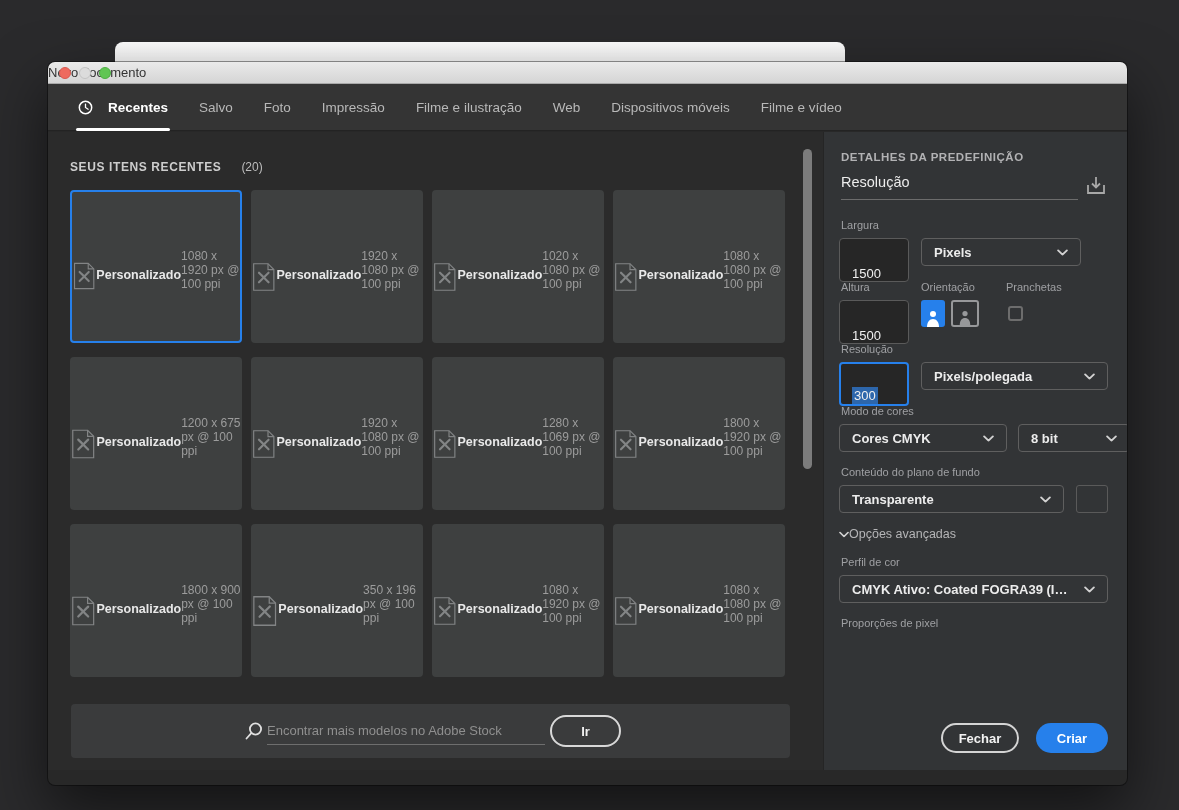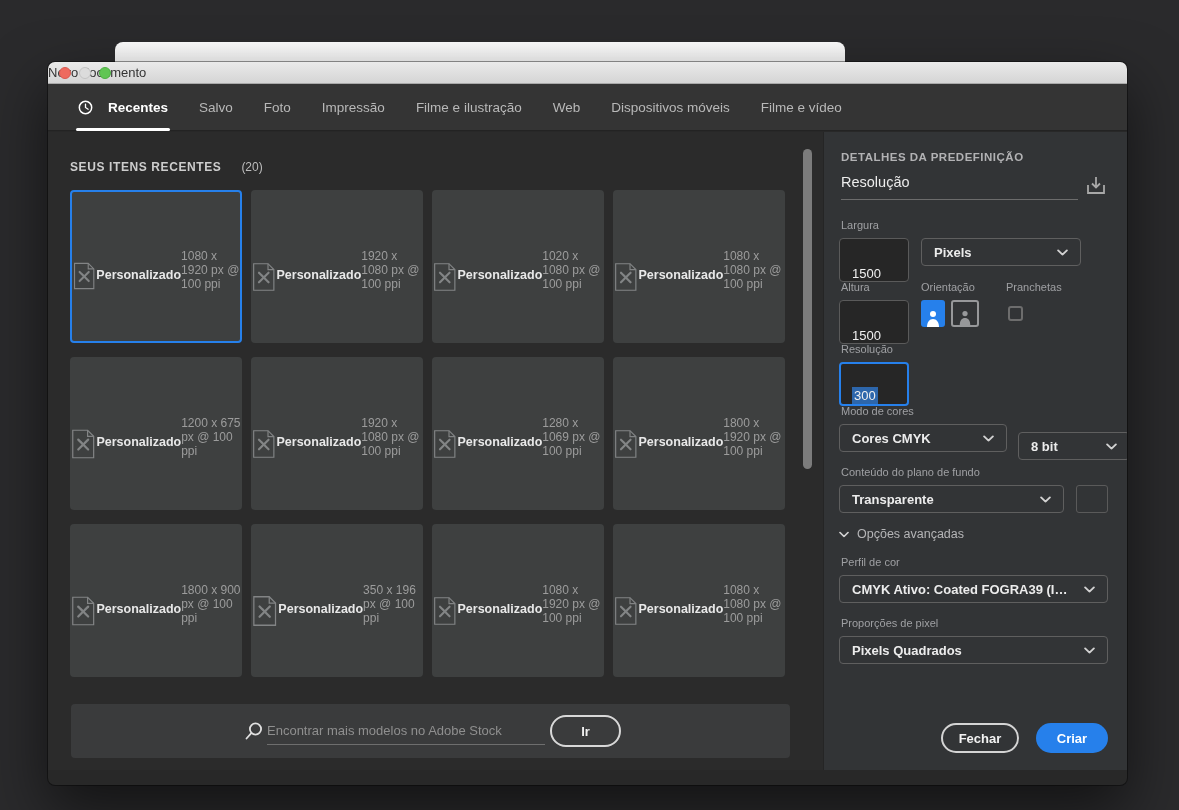--- a/index.html
+++ b/index.html
@@ -93,21 +93,21 @@
   .orient { position:absolute; display:flex; gap:6px; }
   .ori { width:24px; height:27px; border-radius:3px; display:flex; align-items:flex-end;
     justify-content:center; cursor:pointer; }
   .ori.portrait { background:#2680eb; }
   .ori.landscape { width:28px; height:27px; border:2px solid #97989a; }
   .checkbox { position:absolute; width:15px; height:15px; border:2px solid #6d6d6d;
     border-radius:3px; cursor:pointer; }
   .swatch { position:absolute; width:32px; height:28px; border:1px solid #5a5a5a;
     border-radius:3px; cursor:pointer; }
 
-  .adv { position:absolute; left:15px; top:395px; display:flex; align-items:center; gap:8px;
+  .adv { position:absolute; left:15px; top:395px; display:flex; align-items:center; 
     color:#b5b5b7; font-size:12.5px; cursor:pointer; }
 
   .btn { position:absolute; height:30px; border-radius:15px; font-size:13px; font-weight:bold;
     font-family:inherit; cursor:pointer; }
   .btn.close-b { left:117px; top:591px; width:78px; background:transparent;
     border:2px solid #d4d4d4; color:#f2f2f2; }
   .btn.create-b { left:212px; top:591px; width:72px; background:#2680eb;
     border:none; color:#ffffff; }
 </style>
 </head>
@@ -322,29 +322,35 @@
             <path d="M2 17 c0-5 2.5-8 6-8 s6 3 6 8 z" fill="#97989a"></path>
           </svg>
         </div>
       </div>
       <div class="checkbox" style="left:184px; top:174px"></div>
 
       <div class="flabel" style="left:17px; top:211px">Resolução</div>
       <div class="field focused" style="left:15px; top:230px; width:70px">
         <span class="sel-text">300</span>
       </div>
+      <div class="dd" style="left:97px; top:230px; width:187px">
+        <span class="lbl">Pixels/polegada</span>
+        <svg width="11" height="7" viewBox="0 0 10 6">
+            <use href="#chev"></use>
+          </svg>
+      </div>
 
       <div class="flabel" style="left:17px; top:273px">Modo de cores</div>
       <div class="dd" style="left:15px; top:292px; width:168px">
         <span class="lbl">Cores CMYK</span>
         <svg width="11" height="7" viewBox="0 0 10 6">
             <use href="#chev"></use>
           </svg>
       </div>
-      <div class="dd" style="left:194px; top:300px; width:112px">
+      <div class="dd" style="left:194px; top:292px; width:112px">
         <span class="lbl">8 bit</span>
         <svg width="11" height="7" viewBox="0 0 10 6">
             <use href="#chev"></use>
           </svg>
       </div>
 
       <div class="flabel" style="left:17px; top:334px">Conteúdo do plano de fundo</div>
       <div class="dd" style="left:15px; top:353px; width:225px">
         <span class="lbl">Transparente</span>
         <svg width="11" height="7" viewBox="0 0 10 6">
@@ -362,25 +368,19 @@
 
       <div class="flabel" style="left:17px; top:424px">Perfil de cor</div>
       <div class="dd" style="left:15px; top:443px; width:269px">
         <span class="lbl">CMYK Ativo: Coated FOGRA39 (ISO 1...</span>
         <svg width="11" height="7" viewBox="0 0 10 6">
             <use href="#chev"></use>
           </svg>
       </div>
 
       <div class="flabel" style="left:17px; top:485px">Proporções de pixel</div>
-      <div class="dd" style="left:15px; top:504px; width:269px">
-        <span class="lbl">Pixels Quadrados</span>
-        <svg width="11" height="7" viewBox="0 0 10 6">
-            <use href="#chev"></use>
-          </svg>
-      </div>
 
       <button class="btn close-b">Fechar</button>
       <button class="btn create-b">Criar</button>
     </div>
 
   </div>
 </div>
 
 </body></html>

